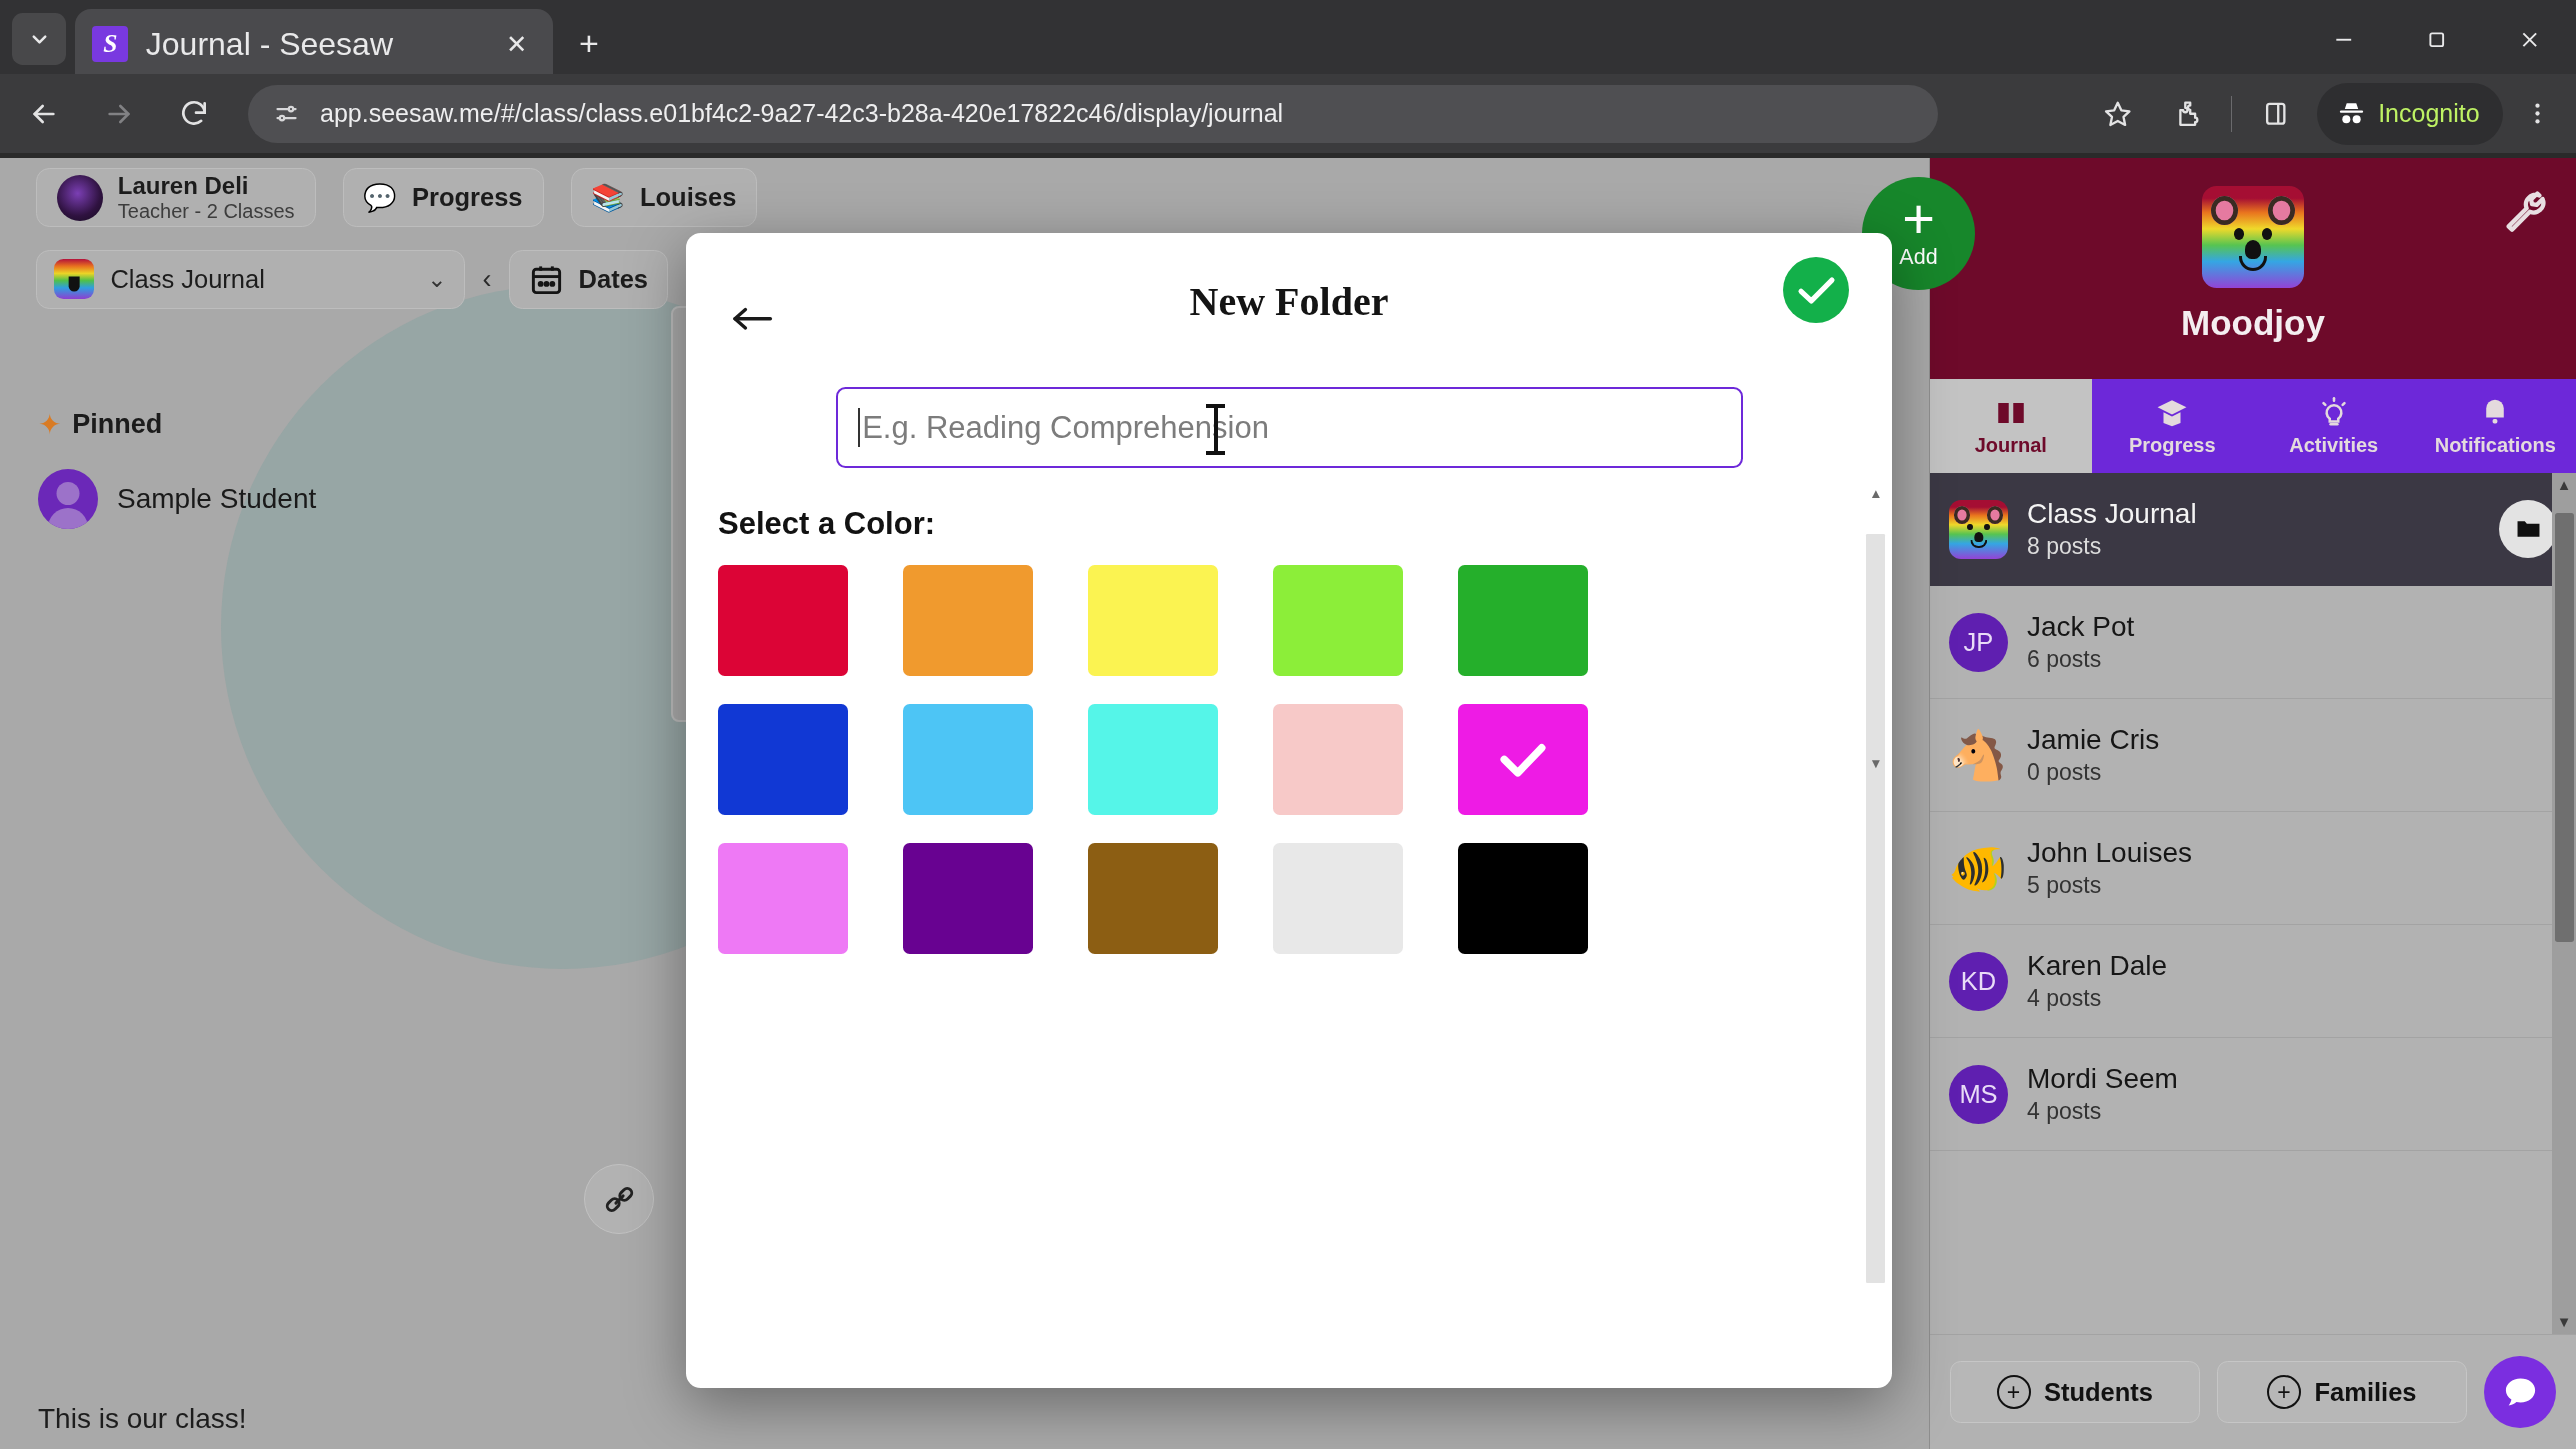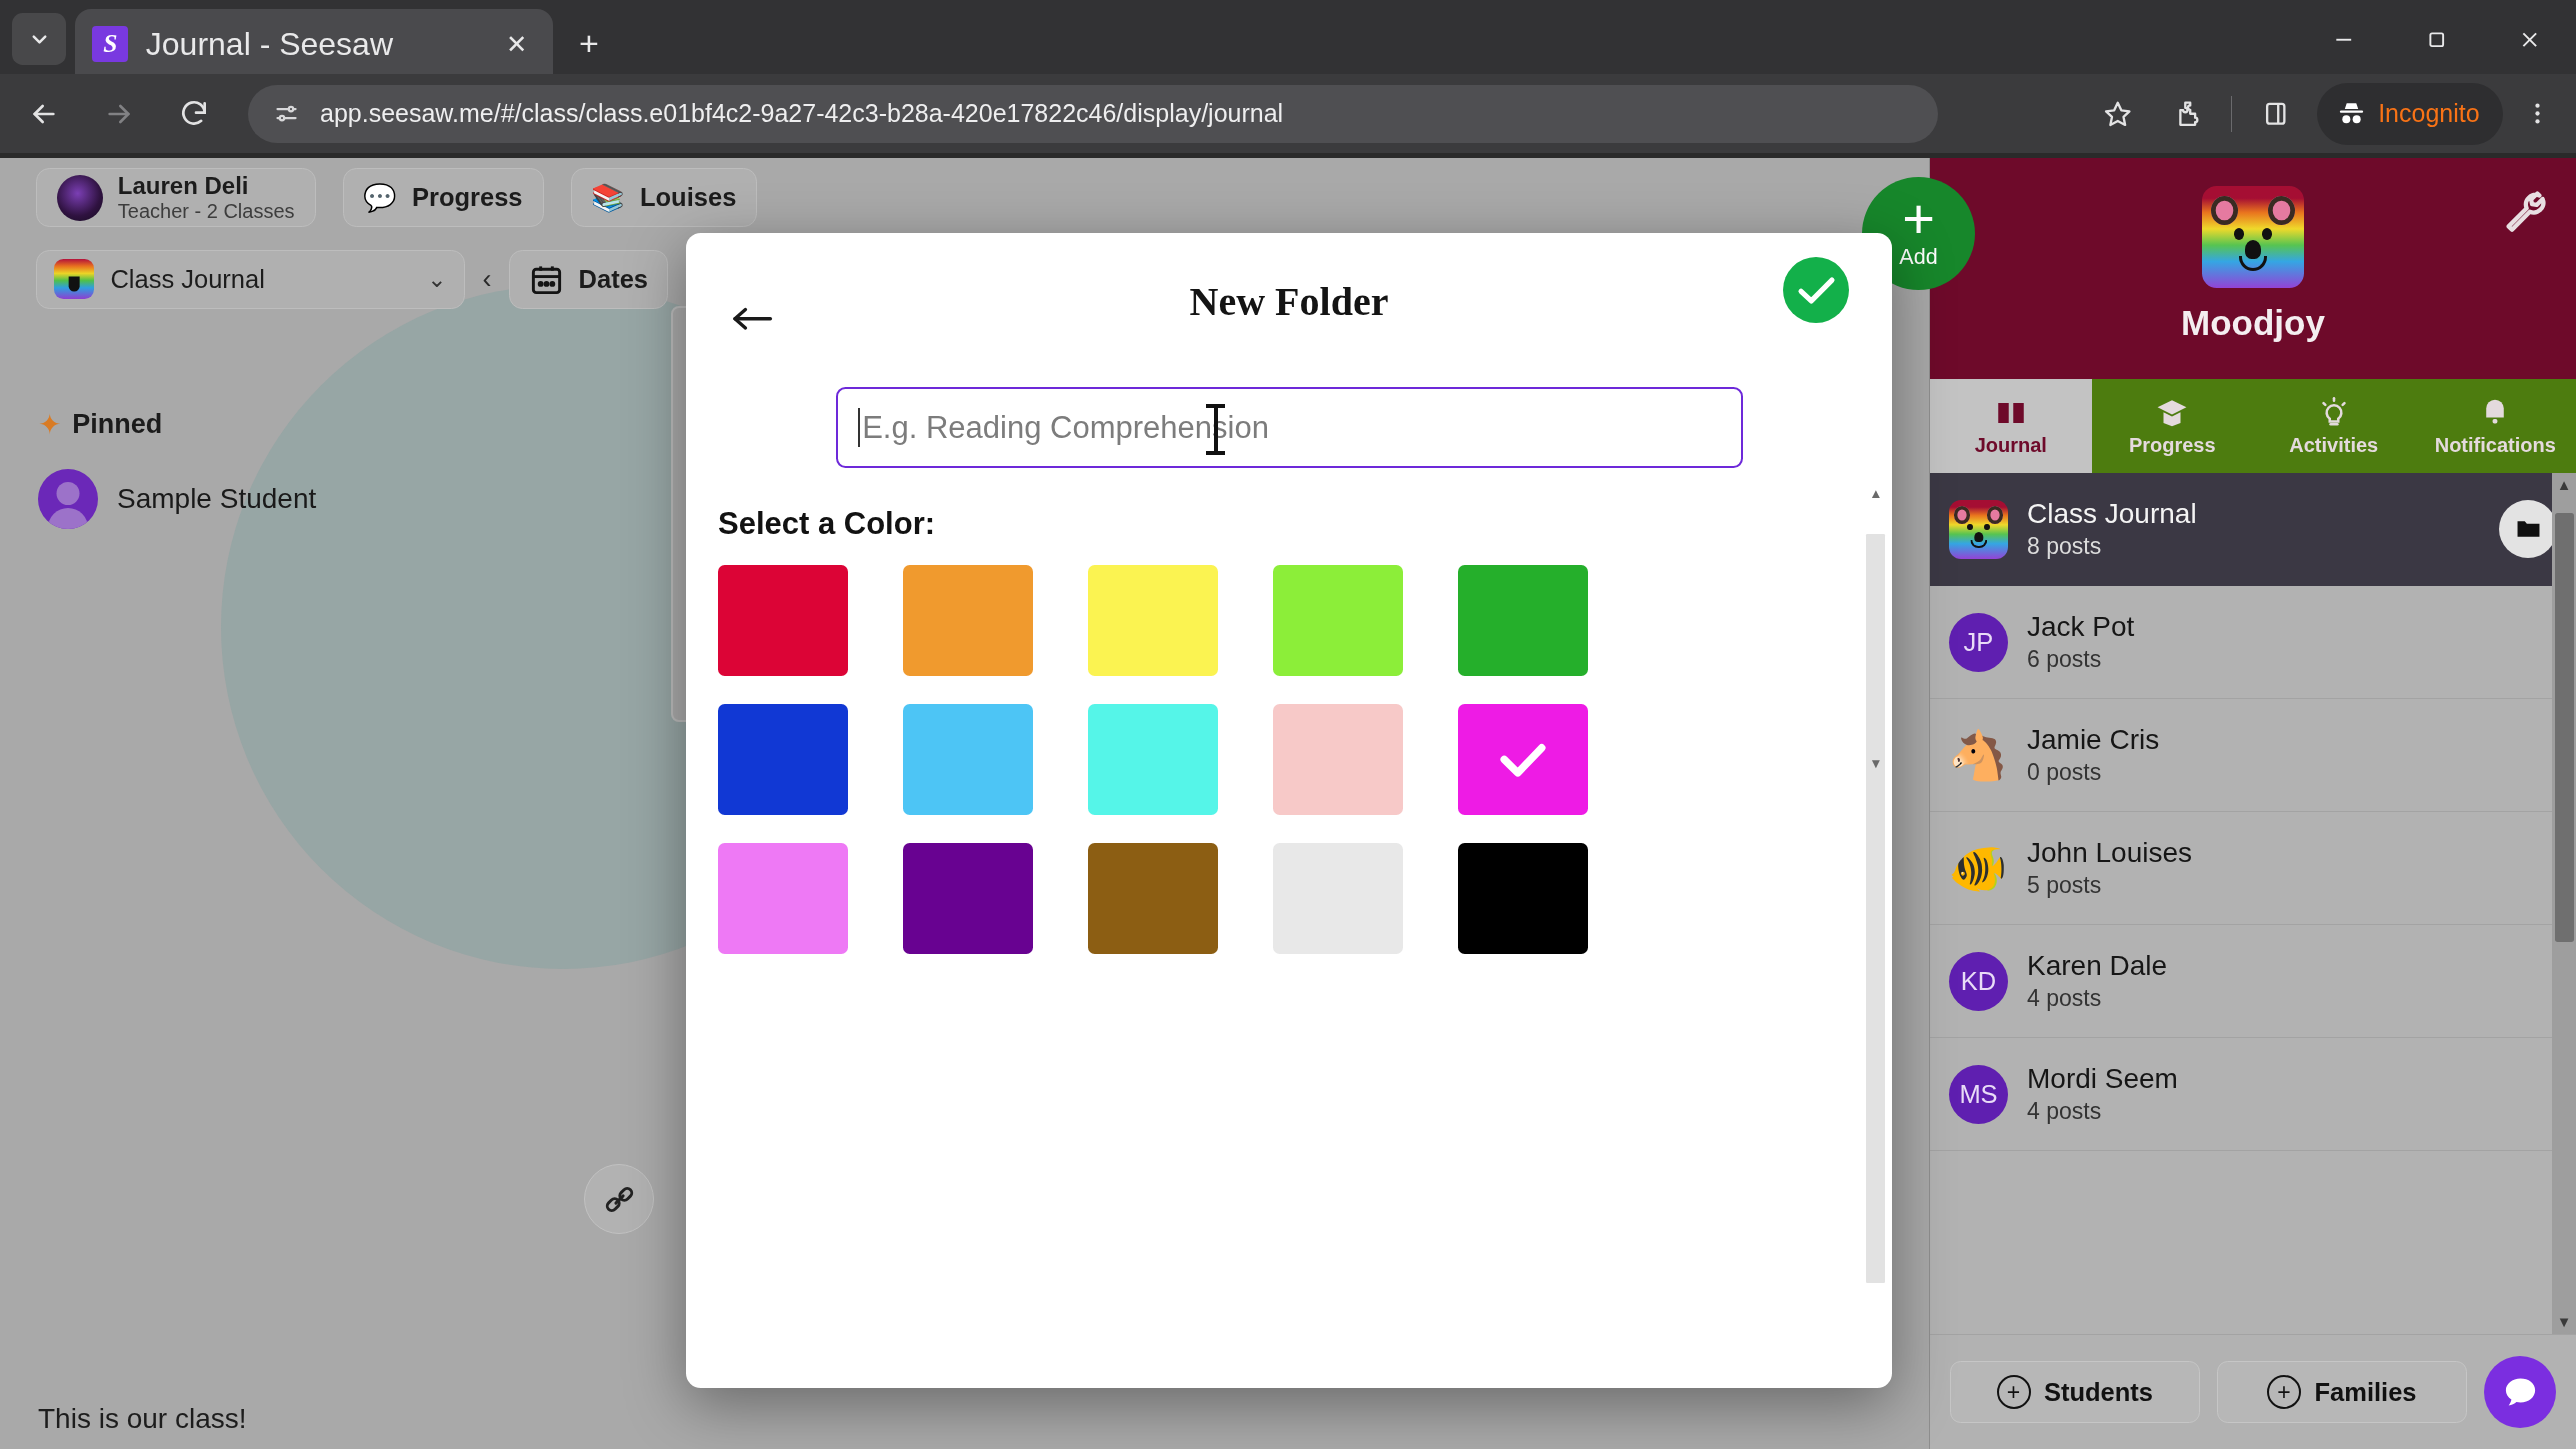--- a/index.html
+++ b/index.html
@@ -96,21 +96,21 @@
     color: #e3e3e4; cursor: pointer; border-radius: 50%;
   }
   .tb-icon svg { width: 29.5px; height: 29.5px; }
   .tb-sep { width: 1.3px; height: 36px; background: #6a6a6d; margin: 0 8px; }
   .incognito-pill {
     height: 62px; border-radius: 31px; background: #2e2e30;
     display: flex; align-items: center; padding: 0 23px 0 19px;
     margin: 0 6.7px; cursor: pointer;
   }
   .incognito-pill svg { width: 31px; height: 31px; color: #fff; }
-  .incognito-label { margin-left: 11px; color: #f97316; font-size: 25px; }
+  .incognito-label { margin-left: 11px; color: #bef264; font-size: 25px; }
   .tb-menu {
     width: 56px; height: 62px; margin-right: 10.7px;
     display: flex; align-items: center; justify-content: center;
     color: #e3e3e4; cursor: pointer;
   }
 
   
   .viewport {
     position: absolute; left: 0; top: 158px; width: 2576px; height: 1291px;
     background: #a9a9a9; overflow: hidden;
@@ -256,21 +256,21 @@
   }
   .hero-badge .mouth {
     position: absolute; left: 50%; top: 70px; transform: translateX(-50%);
     width: 28px; height: 14.8px; border: 3.4px solid #111; border-top: none;
     border-radius: 0 0 16px 16px;
   }
   .hero-title {
     margin-top: 14.8px; color: #f4eef0; font-size: 35px; font-weight: bold;
   }
 
-  .sb-tabs { display: flex; height: 94px; background: #4d7c0f; }
+  .sb-tabs { display: flex; height: 94px; background: #6d28d9; }
   .sb-tab {
     flex: 1; display: flex; flex-direction: column; align-items: center;
     justify-content: center; cursor: pointer; gap: 4px;
     color: #e4dadd;
   }
   .sb-tab.active { background: #c3c3c3; color: #6e0a2a; }
   .sb-tab svg { width: 38px; height: 34px; }
   .sb-tab-label { font-size: 20px; font-weight: bold; }
 
   .sb-list { flex: 1; overflow: hidden; position: relative; background: #b2b2b2; }

